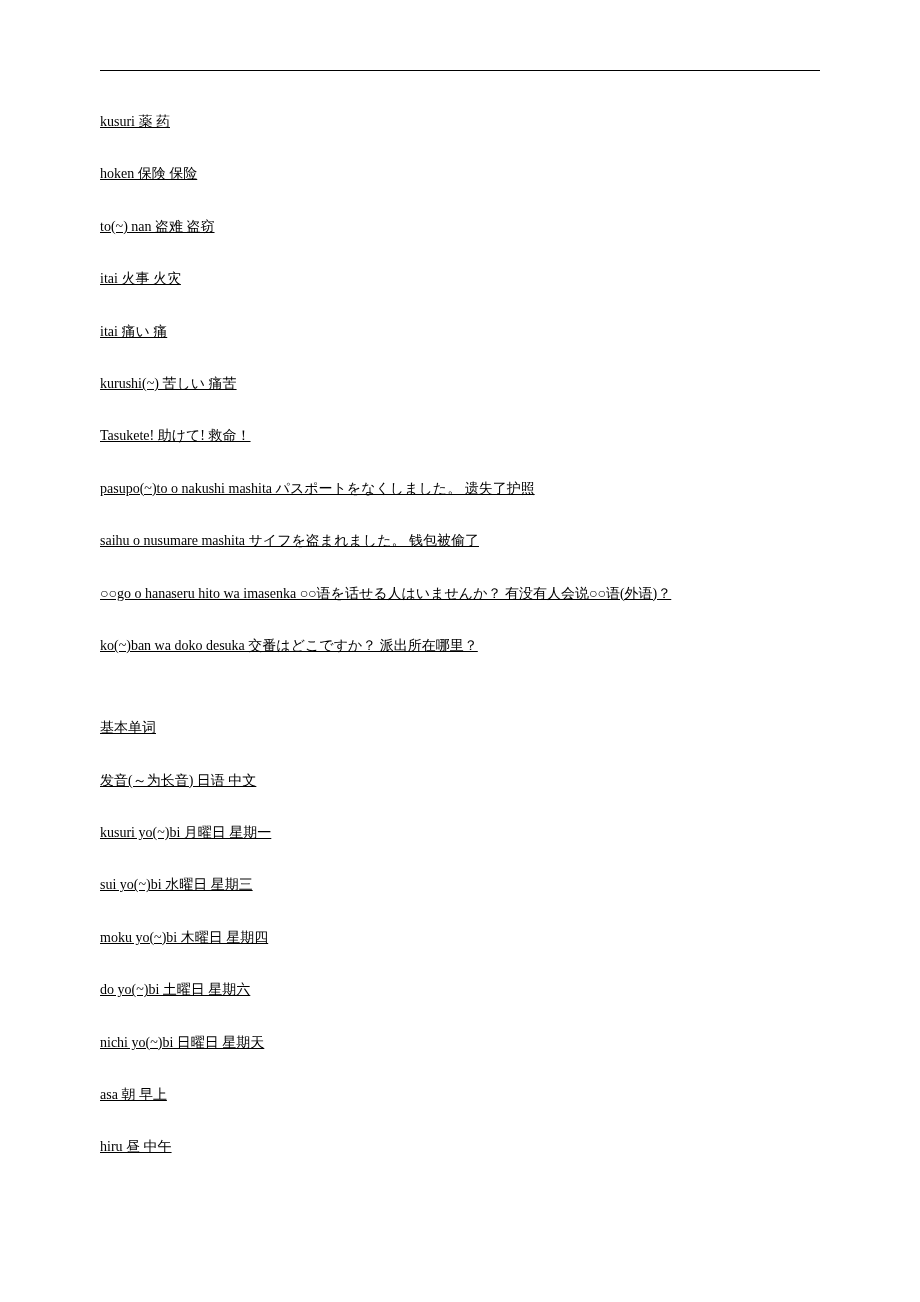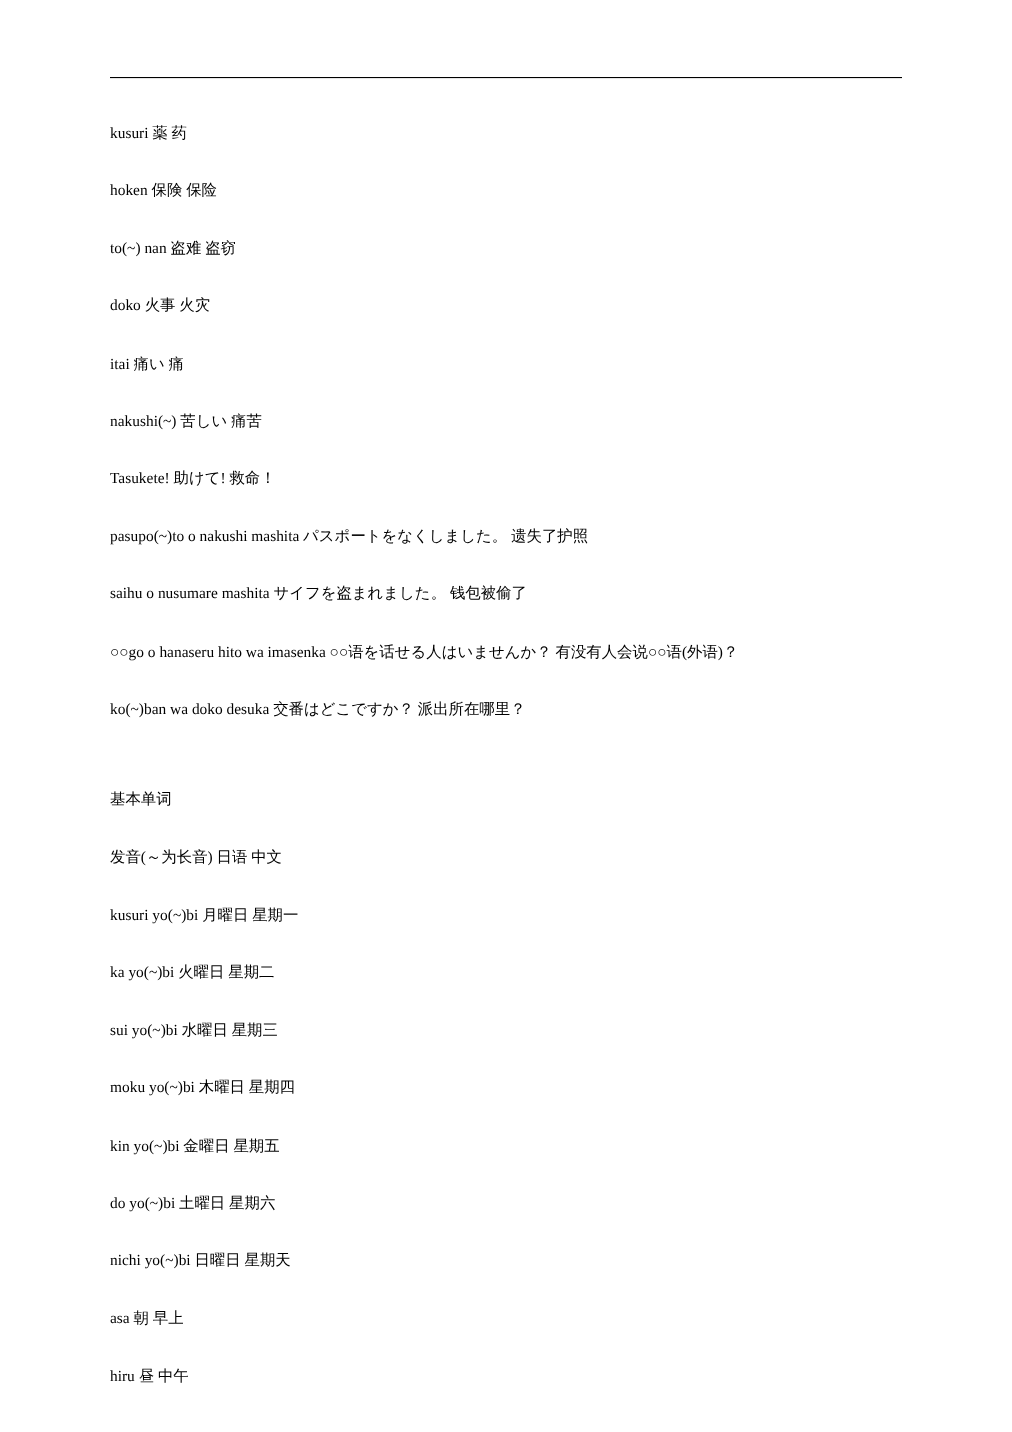--- a/index.html
+++ b/index.html
@@ -16,54 +16,53 @@
     box-sizing: border-box;
   }
   .hr-line {
     border: none;
     border-top: 1px solid #000000;
     margin: 0 0 40px 0;
   }
   .entry {
     margin-bottom: 30px;
     line-height: 1.6;
+    text-decoration: underline;
   }
   .section-gap {
     height: 30px;
   }
 </style>
 </head>
 <body>
 
 <div class="page">
   <hr class="hr-line">
 
   <div>
     <div class="entry">kusuri  薬  药</div>
     <div class="entry">hoken  保険  保险</div>
     <div class="entry">to(~) nan  盗难  盗窃</div>
-    <div class="entry">doko  火事  火灾</div>
+    <div class="entry">itai  火事  火灾</div>
     <div class="entry">itai  痛い  痛</div>
-    <div class="entry">nakushi(~)  苦しい  痛苦</div>
+    <div class="entry">kurushi(~)  苦しい  痛苦</div>
     <div class="entry">Tasukete!  助けて!    救命！</div>
     <div class="entry">pasupo(~)to o nakushi mashita  パスポートをなくしました。  遗失了护照</div>
     <div class="entry">saihu o nusumare mashita  サイフを盗まれました。  钱包被偷了</div>
     <div class="entry">○○go o hanaseru hito wa imasenka  ○○语を话せる人はいませんか？   有没有人会说○○语(外语)？</div>
     <div class="entry">ko(~)ban wa doko desuka  交番はどこですか？   派出所在哪里？</div>
   </div>
 
   <div class="section-gap"></div>
 
   <div class="entry">基本单词</div>
   <div class="entry">发音(～为长音)  日语  中文</div>
 
   <div>
     <div class="entry">kusuri yo(~)bi  月曜日  星期一</div>
-    <div class="entry">ka yo(~)bi  火曜日  星期二</div>
     <div class="entry">sui yo(~)bi  水曜日  星期三</div>
     <div class="entry">moku yo(~)bi  木曜日  星期四</div>
-    <div class="entry">kin yo(~)bi  金曜日  星期五</div>
     <div class="entry">do yo(~)bi  土曜日  星期六</div>
     <div class="entry">nichi yo(~)bi  日曜日  星期天</div>
     <div class="entry">asa  朝  早上</div>
     <div class="entry">hiru  昼  中午</div>
   </div>
 </div>
 
 </body></html>

